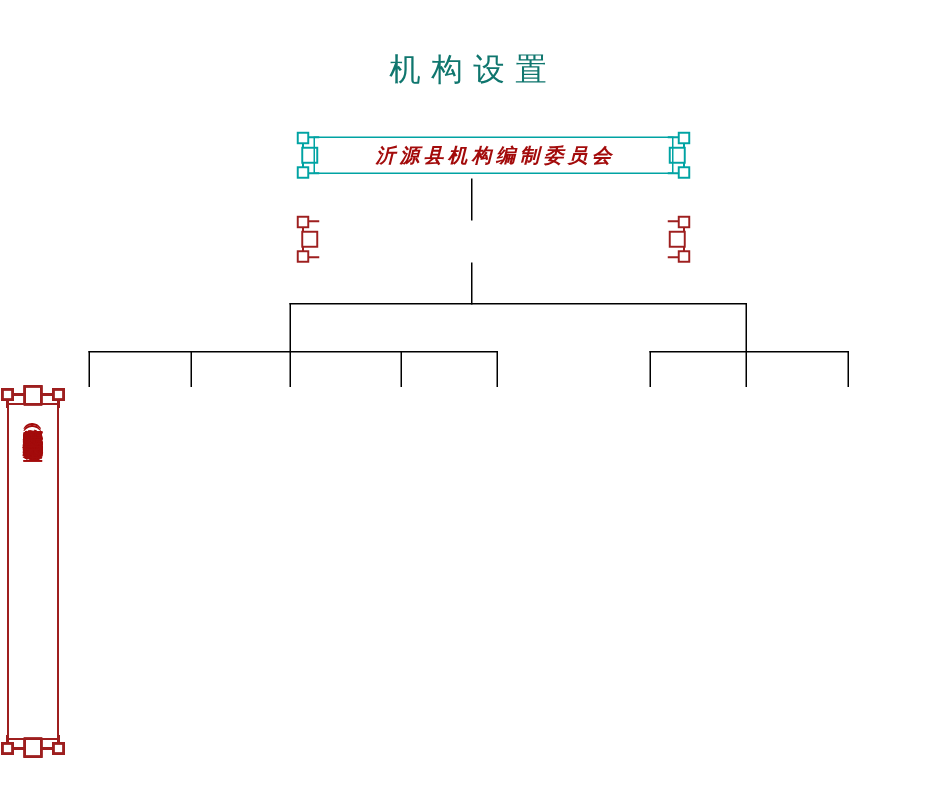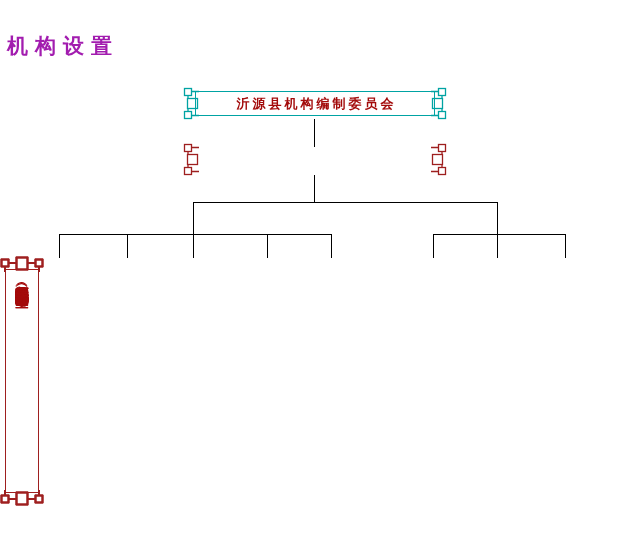--- a/index.html
+++ b/index.html
@@ -3,39 +3,39 @@
 <meta charset="utf-8">
 <style>
   html,body{margin:0;padding:0;background:#ffffff;}
   .stage{
     position:relative;width:624px;height:539px;background:#ffffff;overflow:hidden;
     font-family:"Liberation Sans",sans-serif;
   }
   
   .page-title{
     position:absolute;left:0;right:0;top:32px;margin:0;
-    text-align:left;font-size:21px;font-weight:700;color:#a21caf;
+    text-align:center;font-size:21px;font-weight:400;color:#0f766e;
     letter-spacing:7px;padding-left:7px;
   }
   
   .line{position:absolute;background:#000;}
   .line.v{width:1px;}
   .line.h{height:1px;}
   .ln-root-office{left:314px;top:119px;height:28px;}
   .ln-office-down{left:314px;top:175px;height:28px;}
   .ln-h1{left:193px;top:202px;width:305px;}
   .ln-vl{left:193px;top:202px;height:56px;}
   .ln-vr{left:497px;top:202px;height:56px;}
   .ln-h2l{left:59px;top:234px;width:273px;}
   .ln-h2r{left:433px;top:234px;width:133px;}
   .drop{top:234px;height:24px;}
   .d1{left:59px;}  .d2{left:127px;} .d4{left:267px;} .d5{left:331px;}
   .d6{left:433px;} .d8{left:565px;}
   
-  .hbox{position:absolute;left:183px;width:264px;height:33px;}
+  .hbox{position:absolute;left:197px;width:264px;height:33px;font-style:italic;}
   .hbox.teal{top:87px;color:#00a3a3;}
   .hbox.red{top:143px;color:#9e1f1f;}
   .hbody{
     position:absolute;left:12px;right:12px;top:4px;bottom:4px;
     border:1px solid currentColor;display:flex;align-items:center;justify-content:center;
   }
   .hlabel{
     font-size:13px;font-weight:700;color:#a30b0b;letter-spacing:3px;
     white-space:nowrap;padding-left:3px;
   }

